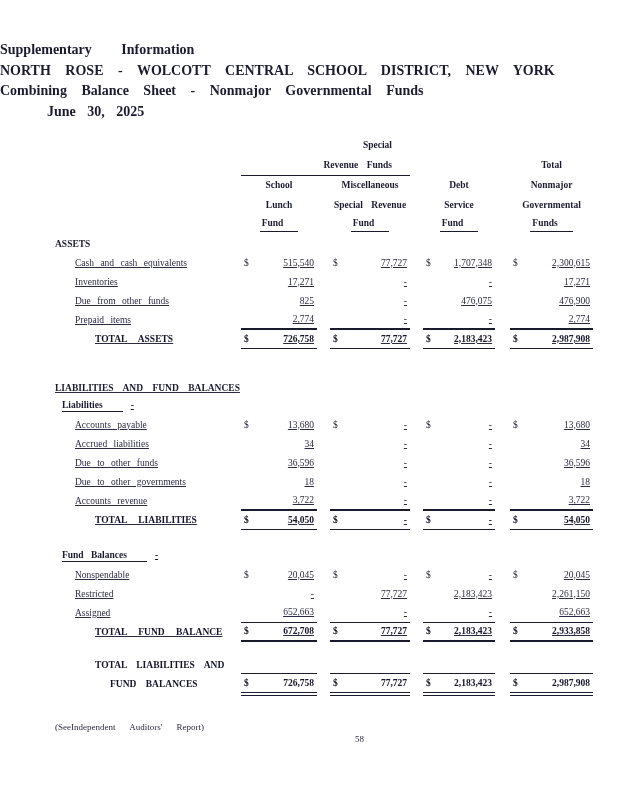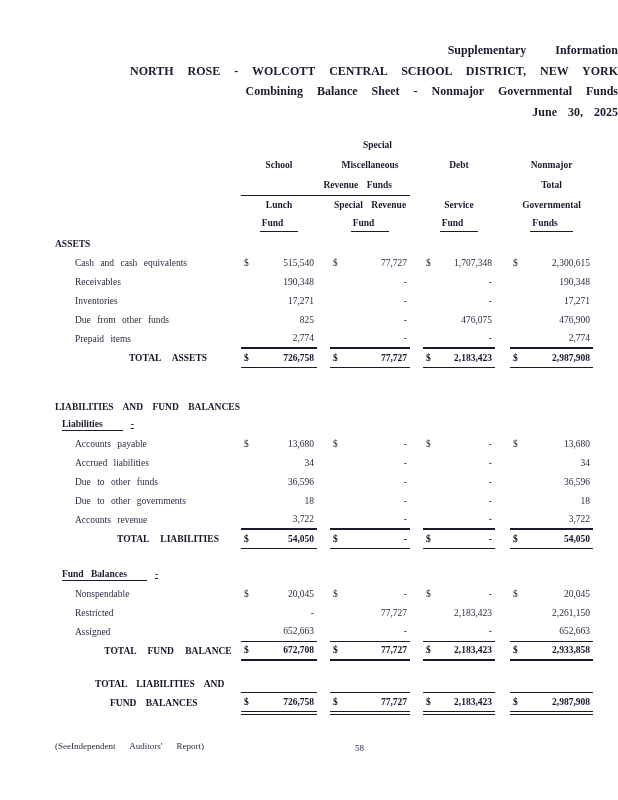--- a/index.html
+++ b/index.html
@@ -1,52 +1,52 @@
 <!DOCTYPE html>
 <html><head>
 <meta charset="utf-8">
 <style>
   html,body{margin:0;padding:0;background:#ffffff;}
   .page{position:relative;width:618px;height:800px;background:#ffffff;overflow:hidden;
         font-family:"Liberation Serif","DejaVu Serif",serif;color:#23233a;}
-  .doc-header{padding-top:40px;text-align:right;font-weight:bold;font-size:12px;line-height:20.5px;color:#1b1b30;}
+  .doc-header{padding-top:40px;text-align:left;font-weight:bold;font-size:14px;line-height:20.5px;color:#1b1b30;}
   .t1{word-spacing:26px;}
   .t2{word-spacing:11px;}
   .t3{word-spacing:11px;}
   .t4{word-spacing:8px;padding-left:47px;}
 
   table.bs{border-collapse:collapse;table-layout:fixed;width:538px;margin:13px 0 0 55px;
            font-size:9.5px;color:#2b2b44;}
   td{padding:0;vertical-align:middle;white-space:nowrap;overflow:visible;}
   tr.hrow{height:20px;}
-  tr.rrow{height:19px;}
+  tr.rrow{height:19px;text-decoration:underline;}
   tr.srow{height:18px;}
   .lbl{word-spacing:4px;}
   .ind{padding-left:20px;}
   .sub{padding-left:7px;font-weight:bold;color:#1b1b30;text-decoration:underline;}
   .sub .u{display:inline-block;border-bottom:1.5px solid #1b1b30;padding:0 20px 1px 0;word-spacing:5px;}
   .sub .dash{margin-left:8px;}
   .sec{font-weight:bold;word-spacing:7px;color:#1b1b30;}
   .amt{text-align:right;padding:0 3px;}
   .amt .d{float:left;}
   .ch{text-align:center;font-weight:bold;word-spacing:6px;color:#1b1b30;}
   .grp{padding-right:18px;text-align:right;}
   .grpline{border-bottom:1.5px solid #1b1b30;}
   .fu{display:inline-block;border-bottom:1.5px solid #1b1b30;padding:0 15px 3px 2px;}
-  tr.total .tl{padding-left:40px;font-weight:bold;word-spacing:9px;color:#14142a;text-align:center;}
+  tr.total .tl{padding-left:40px;font-weight:bold;word-spacing:9px;color:#14142a;}
   tr.total .amt{font-weight:bold;color:#14142a;border-top:2px solid #1b1b30;border-bottom:1.6px solid #1b1b30;}
   tr.total2 .amt{border-top:1.4px solid #1b1b30;border-bottom:2px solid #1b1b30;}
   tr.glabel td{height:16px;}
   tr.glabel .tl{padding-left:40px;font-weight:bold;word-spacing:7px;color:#14142a;}
   tr.grand{height:20px;}
   tr.grand .tl{padding-left:55px;font-weight:bold;word-spacing:7px;color:#14142a;}
   tr.grand .amt{font-weight:bold;color:#14142a;border-top:1.4px solid #1b1b30;border-bottom:4px double #1b1b30;}
   tr.gapA{height:30px;} tr.gapB{height:18px;} tr.gapC{height:16px;}
   .footer{position:relative;margin:26px 0 0 55px;font-size:9px;color:#2b2b44;word-spacing:12px;}
-  .footer .pg{position:absolute;left:300px;top:2px;word-spacing:0;}
+  .footer .pg{position:absolute;left:300px;top:12px;word-spacing:0;}
 </style>
 </head>
 <body>
 
 <div class="page">
 
   <div class="doc-header">
     <div class="t1">Supplementary Information</div>
     <div class="t2">NORTH ROSE - WOLCOTT CENTRAL SCHOOL DISTRICT, NEW YORK</div>
     <div class="t3">Combining Balance Sheet - Nonmajor Governmental Funds</div>
@@ -69,35 +69,35 @@
         <tr class="hrow">
       <td></td>
       <td colspan="3" class="ch grp">Special</td>
       <td></td>
           <td></td>
           <td></td>
           <td></td>
     </tr>
     <tr class="hrow">
       <td></td>
+      <td colspan="3" class="ch grp grpline">Revenue Funds</td>
+      <td></td>
+          <td></td>
+          <td></td>
+      <td class="ch">Total</td>
+    </tr>
+    <tr class="hrow">
+      <td></td>
       <td class="ch">School</td>
       <td></td>
       <td class="ch">Miscellaneous</td>
       <td></td>
       <td class="ch">Debt</td>
       <td></td>
       <td class="ch">Nonmajor</td>
-    </tr>
-    <tr class="hrow">
-      <td></td>
-      <td colspan="3" class="ch grp grpline">Revenue Funds</td>
-      <td></td>
-          <td></td>
-          <td></td>
-      <td class="ch">Total</td>
     </tr>
     <tr class="hrow">
       <td></td>
       <td class="ch">Lunch</td>
       <td></td>
       <td class="ch">Special Revenue</td>
       <td></td>
       <td class="ch">Service</td>
       <td></td>
       <td class="ch">Governmental</td>
@@ -125,30 +125,20 @@
     </tr>
     <tr class="rrow">
       <td class="lbl ind">Cash and cash equivalents</td>
       <td class="amt"><span class="d">$</span><span>515,540</span></td>
       <td></td>
       <td class="amt"><span class="d">$</span><span>77,727</span></td>
       <td></td>
       <td class="amt"><span class="d">$</span><span>1,707,348</span></td>
       <td></td>
       <td class="amt"><span class="d">$</span><span>2,300,615</span></td>
-    </tr>
-    <tr class="rrow">
-      <td class="lbl ind">Receivables</td>
-      <td class="amt"><span>190,348</span></td>
-      <td></td>
-      <td class="amt"><span>-</span></td>
-      <td></td>
-      <td class="amt"><span>-</span></td>
-      <td></td>
-      <td class="amt"><span>190,348</span></td>
     </tr>
     <tr class="rrow">
       <td class="lbl ind">Inventories</td>
       <td class="amt"><span>17,271</span></td>
       <td></td>
       <td class="amt"><span>-</span></td>
       <td></td>
       <td class="amt"><span>-</span></td>
       <td></td>
       <td class="amt"><span>17,271</span></td>

